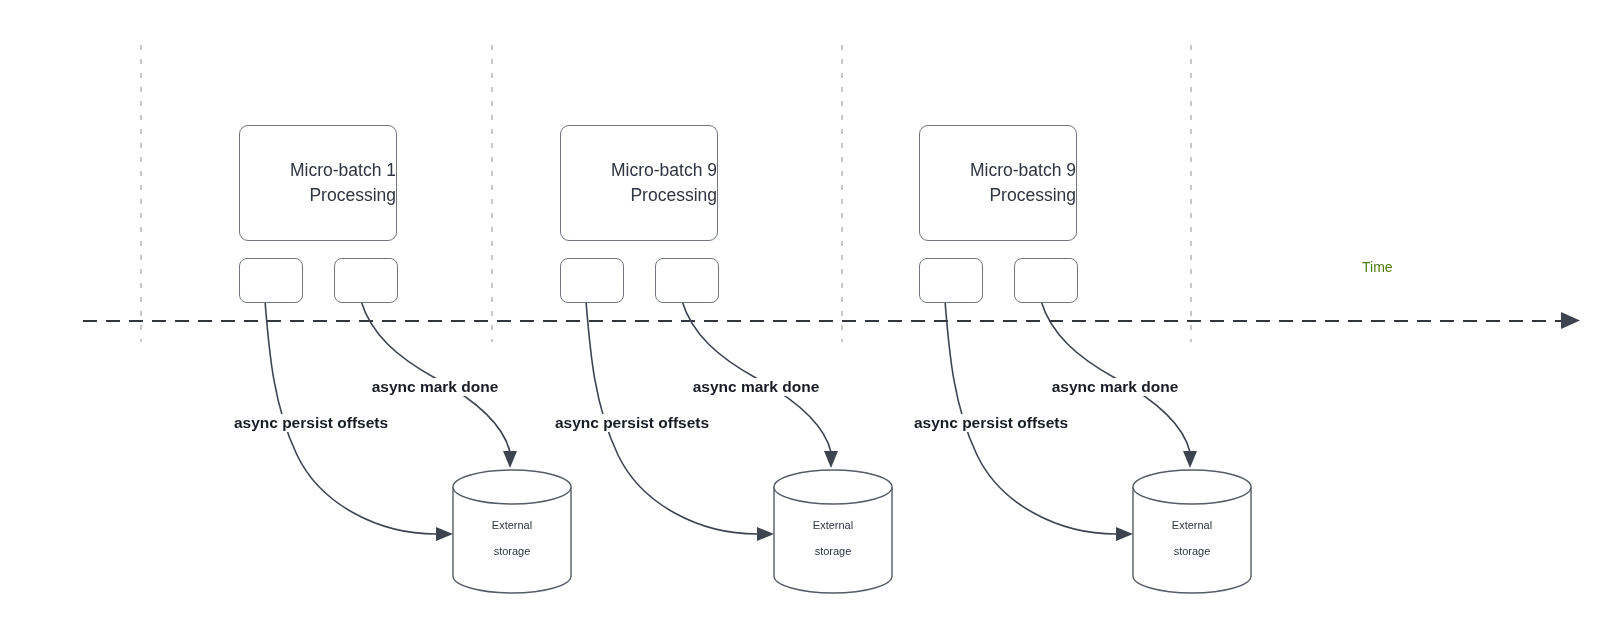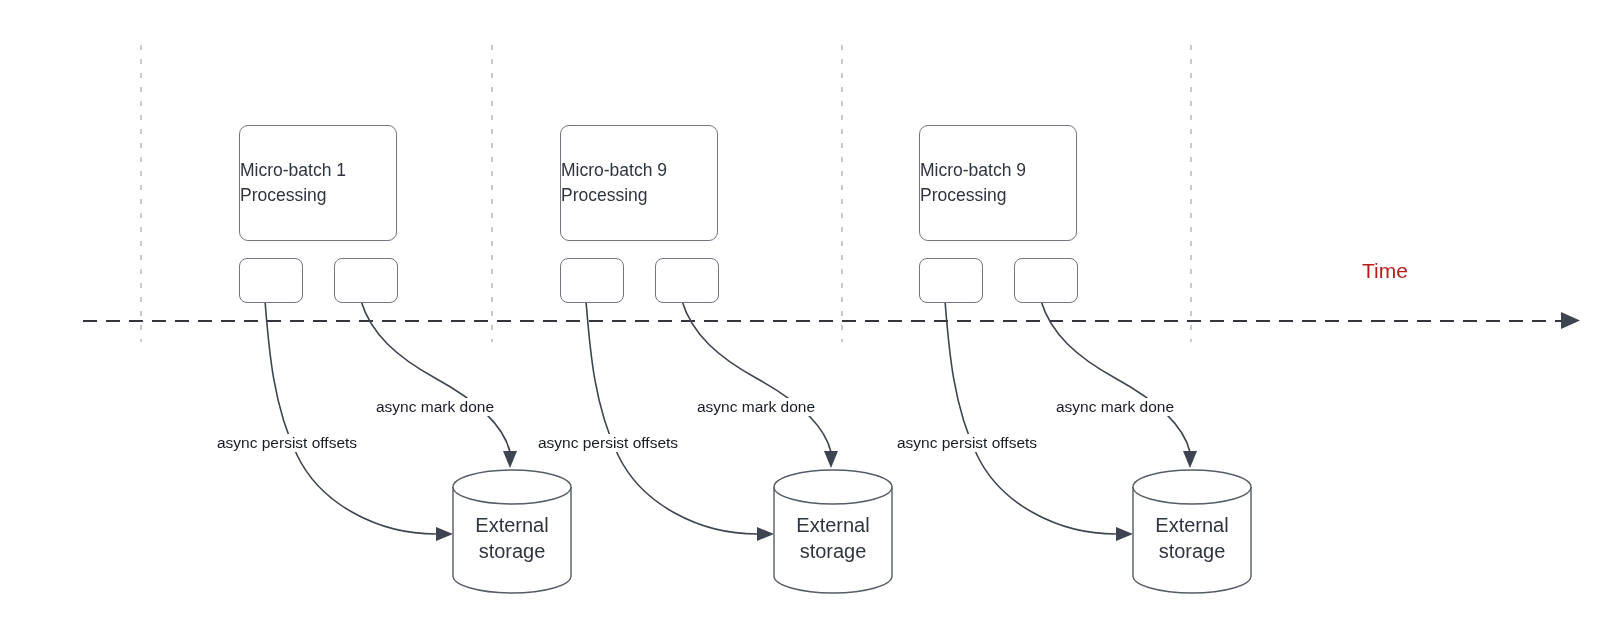--- a/index.html
+++ b/index.html
@@ -19,56 +19,55 @@
   .shape     { fill: #ffffff; stroke: #565c66; stroke-width: 1.4; }
 
   .group { position: absolute; top: 0; width: 340px; height: 642px; }
 
   .mainbox {
     position: absolute; left: 0; top: 125px;
     width: 156px; height: 114px;
     border: 1.4px solid #71767f; border-radius: 9px;
     background: #ffffff;
     display: flex; flex-direction: column;
-    align-items: flex-start; justify-content: center;
+    align-items: flex-end; justify-content: center;
     font-size: 17.5px; line-height: 25px; color: #2f3540;
     text-align: center;
   }
   .smallbox {
     position: absolute; top: 258px;
     width: 62px; height: 43px;
     border: 1.4px solid #71767f; border-radius: 8px;
     background: #ffffff;
   }
   .boxA { left: 0px; }
   .boxB { left: 95px; }
 
   .lbl {
     position: absolute;
     transform: translateX(-50%);
-    font-size: 15.5px; font-weight: normal; color: #181c24;
+    font-size: 15.5px; font-weight: bold; color: #181c24;
     background: #ffffff; padding: 0 3px;
     white-space: nowrap;
-    margin-top: 20px;
   }
-  .persist  { left: 48px;  top: 414px; text-align: center; }
+  .persist  { left: 72px;  top: 414px; text-align: center; }
   .markdone { left: 196px; top: 378px; }
 
   .storage-text {
     position: absolute; left: 214px; top: 494px;
     width: 118px; height: 88px;
     display: flex; flex-direction: column;
     align-items: center; justify-content: center;
-    font-size: 20px; line-height: 26px; color: #2f3540;
+    font-size: 11px; line-height: 26px; color: #2f3540;
     text-align: center;
   }
 
   .time-label {
     position: absolute; left: 1362px; top: 259px;
-    font-size: 21px; color: #b91c1c;
+    font-size: 14px; color: #4d7c0f;
   }
 </style>
 </head>
 <body>
 
 <div class="canvas">
 
   <svg class="bg" width="1600" height="642" viewBox="0 0 1600 642">
 
     <line class="lane" x1="141" y1="45" x2="141" y2="342"></line>

